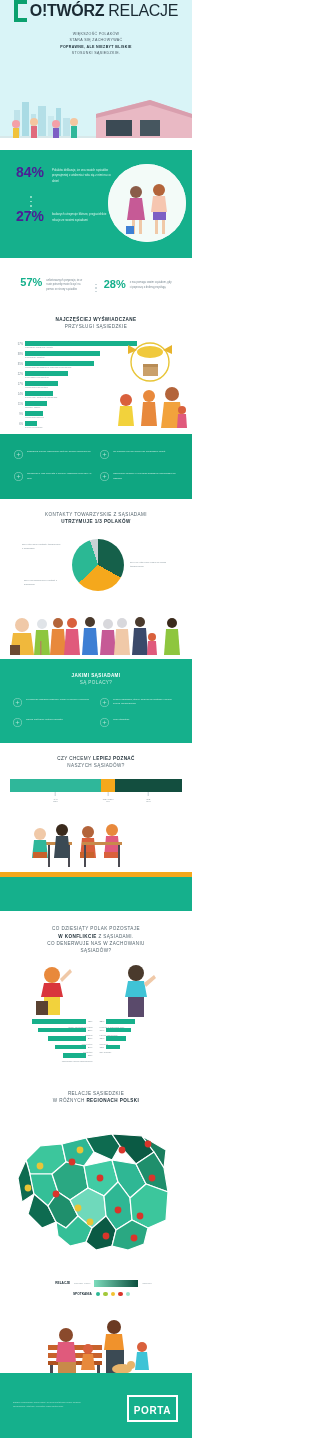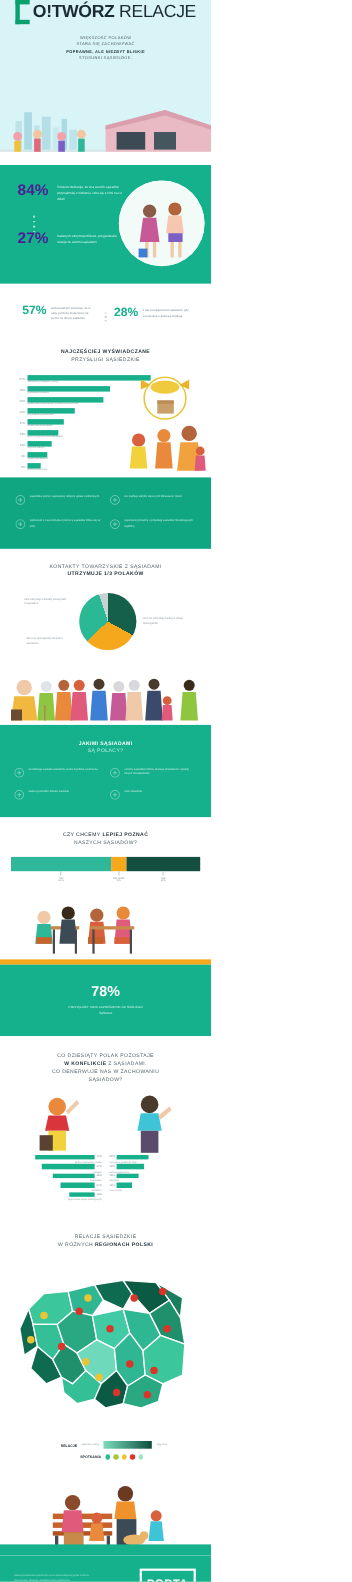--- a/index.html
+++ b/index.html
@@ -525,24 +525,20 @@
         <rect x="104" y="36" width="14" height="6" fill="#d9603c"></rect>
       </g>
     <rect x="82" y="26" width="40" height="3" fill="#c88a4a"></rect>
     <rect x="84" y="29" width="2" height="22" fill="#4a4a52"></rect>
       <rect x="118" y="29" width="2" height="22" fill="#4a4a52"></rect>
   </svg>
 </div>
 <div class="orange-rule"></div>
 
 <div class="sec s7078">
-  <div class="half">
-    <div class="n">78%</div>
-    <div class="t">PRZYJĘŁOBY TAKIE ZAPROSZENIE OD SWOJEGO SĄSIADA</div>
-  </div>
 </div>
 
 <div class="sec conflict">
   <div class="head">
     <div class="l2">CO DZIESIĄTY POLAK POZOSTAJE</div>
     <div>
       <b>W KONFLIKCIE</b><span class="l2"> Z SĄSIADAMI.</span>
     </div>
     <div class="l2">CO DENERWUJE NAS W ZACHOWANIU</div>
     <div class="l2">SĄSIADÓW?</div>

